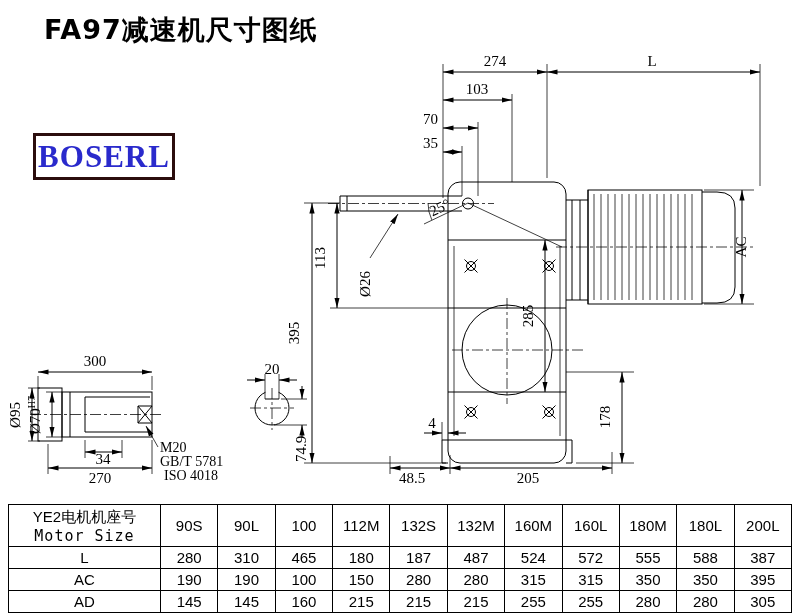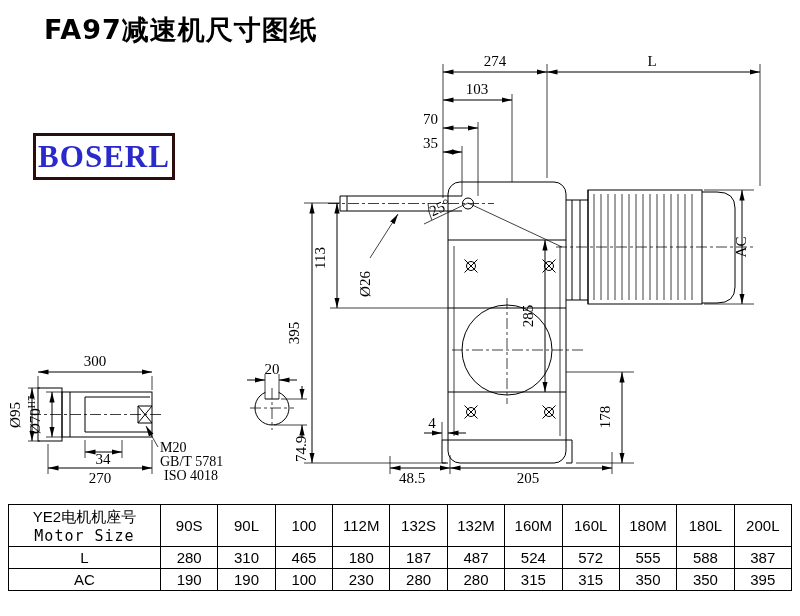--- a/index.html
+++ b/index.html
@@ -198,23 +198,37 @@
         <td>572</td>
         <td>555</td>
         <td>588</td>
         <td>387</td>
       </tr>
       <tr>
         <td class="col0">AC</td>
         <td>190</td>
         <td>190</td>
         <td>100</td>
-        <td>230</td>
+        <td>150</td>
         <td>280</td>
         <td>280</td>
         <td>315</td>
         <td>315</td>
         <td>350</td>
         <td>350</td>
         <td>395</td>
       </tr>
+      <tr>
+        <td class="col0">AD</td>
+        <td>145</td>
+        <td>145</td>
+        <td>160</td>
+        <td>215</td>
+        <td>215</td>
+        <td>215</td>
+        <td>255</td>
+        <td>255</td>
+        <td>280</td>
+        <td>280</td>
+        <td>305</td>
+      </tr>
     </tbody>
 </table>
 
 </body></html>

